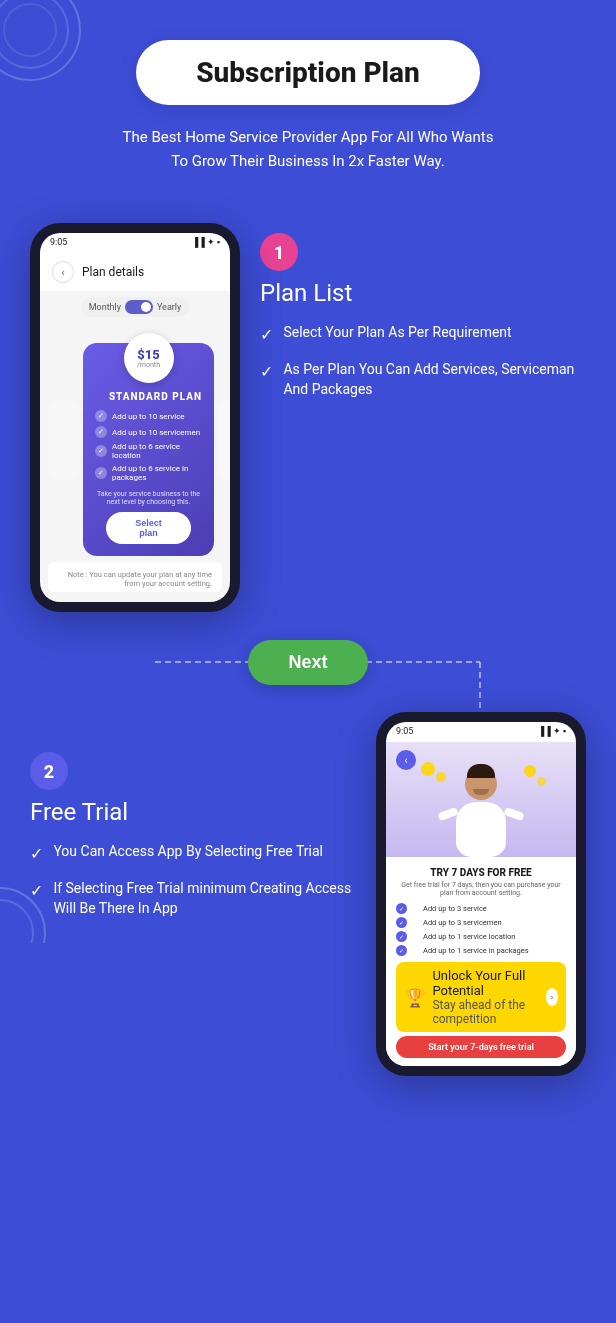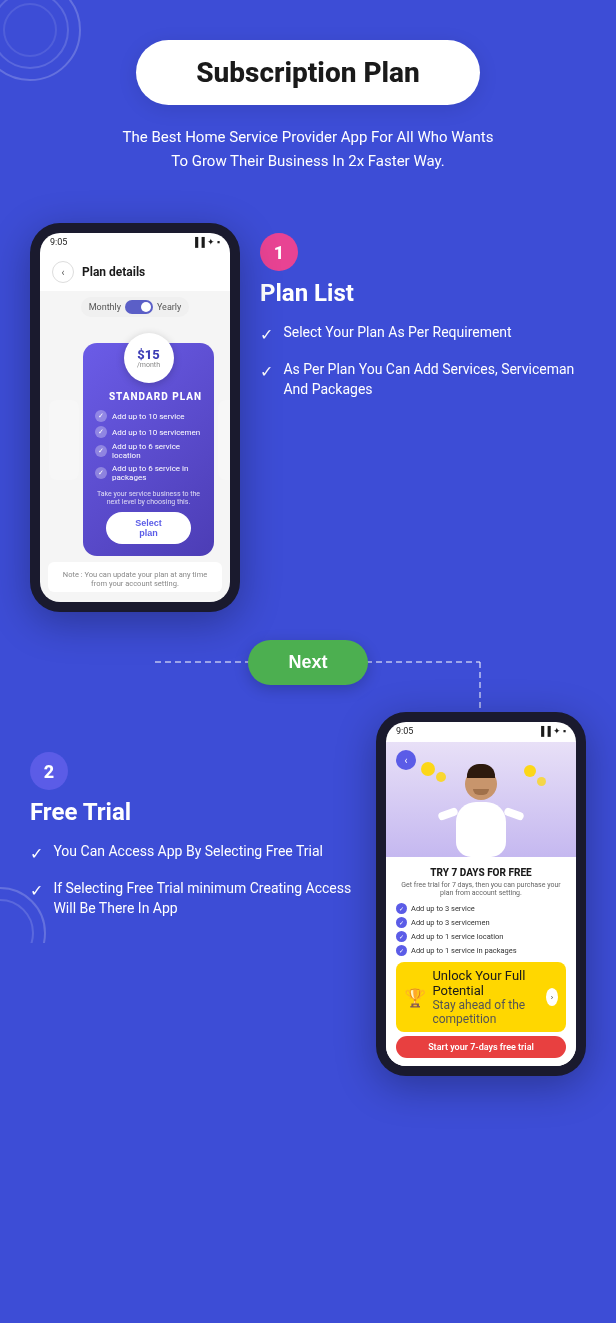--- a/index.html
+++ b/index.html
@@ -97,21 +97,21 @@
       border: 1px solid #ddd;
       display: flex;
       align-items: center;
       justify-content: center;
       font-size: 10px;
       color: #555;
     }
 
     .phone-header-title {
       font-size: 12px;
-      font-weight: 700;
+      font-weight: 400;
       color: #1a1a1a;
     }
 
     .toggle-container {
       display: flex;
       align-items: center;
       background: #f0f0f0;
       border-radius: 20px;
       padding: 3px 8px;
       margin: 6px auto;
@@ -241,21 +241,21 @@
       transform: translateY(-50%);
       width: 30px;
       height: 80px;
       background: rgba(255,255,255,0.2);
       border-radius: 8px;
     }
 
     .phone-footer-note {
       font-size: 7.5px;
       color: #888;
-      text-align: center;
+      text-align: right;
       padding: 8px 10px 4px;
       background: white;
       margin: 6px 8px 0;
       border-radius: 6px;
     }
 
     
     .features-section {
       flex: 1;
       padding-top: 10px;
@@ -272,21 +272,21 @@
       font-weight: 800;
       color: white;
       margin-bottom: 8px;
     }
 
     .step-badge-1 { background: #e84393; }
     .step-badge-2 { background: #5b5ce7; }
 
     .section-title {
       font-size: 24px;
-      font-weight: 700;
+      font-weight: 400;
       color: white;
       margin-bottom: 16px;
     }
 
     .feature-item {
       display: flex;
       align-items: flex-start;
       gap: 10px;
       margin-bottom: 16px;
     }
@@ -357,21 +357,21 @@
     .try-subtitle {
       font-size: 7px;
       color: #666;
       text-align: center;
       margin-bottom: 6px;
     }
 
     .try-feature {
       display: flex;
       align-items: center;
-      gap: 4px;
+      gap: 16px;
       font-size: 7.5px;
       color: #333;
       margin-bottom: 3px;
     }
 
     .try-check {
       width: 11px;
       height: 11px;
       background: #5b5ce7;
       border-radius: 50%;

